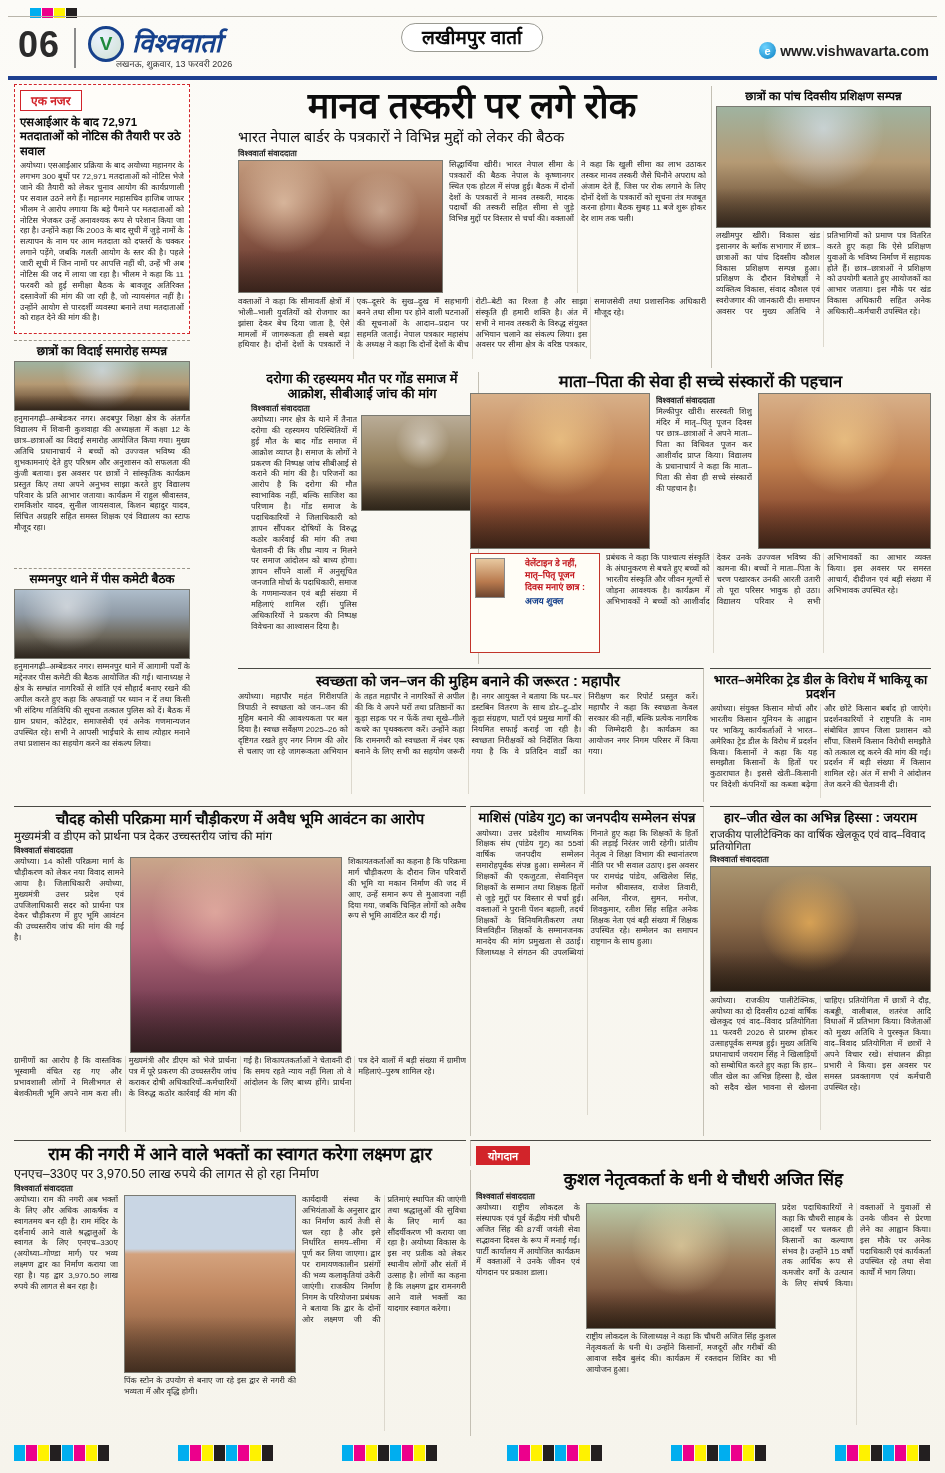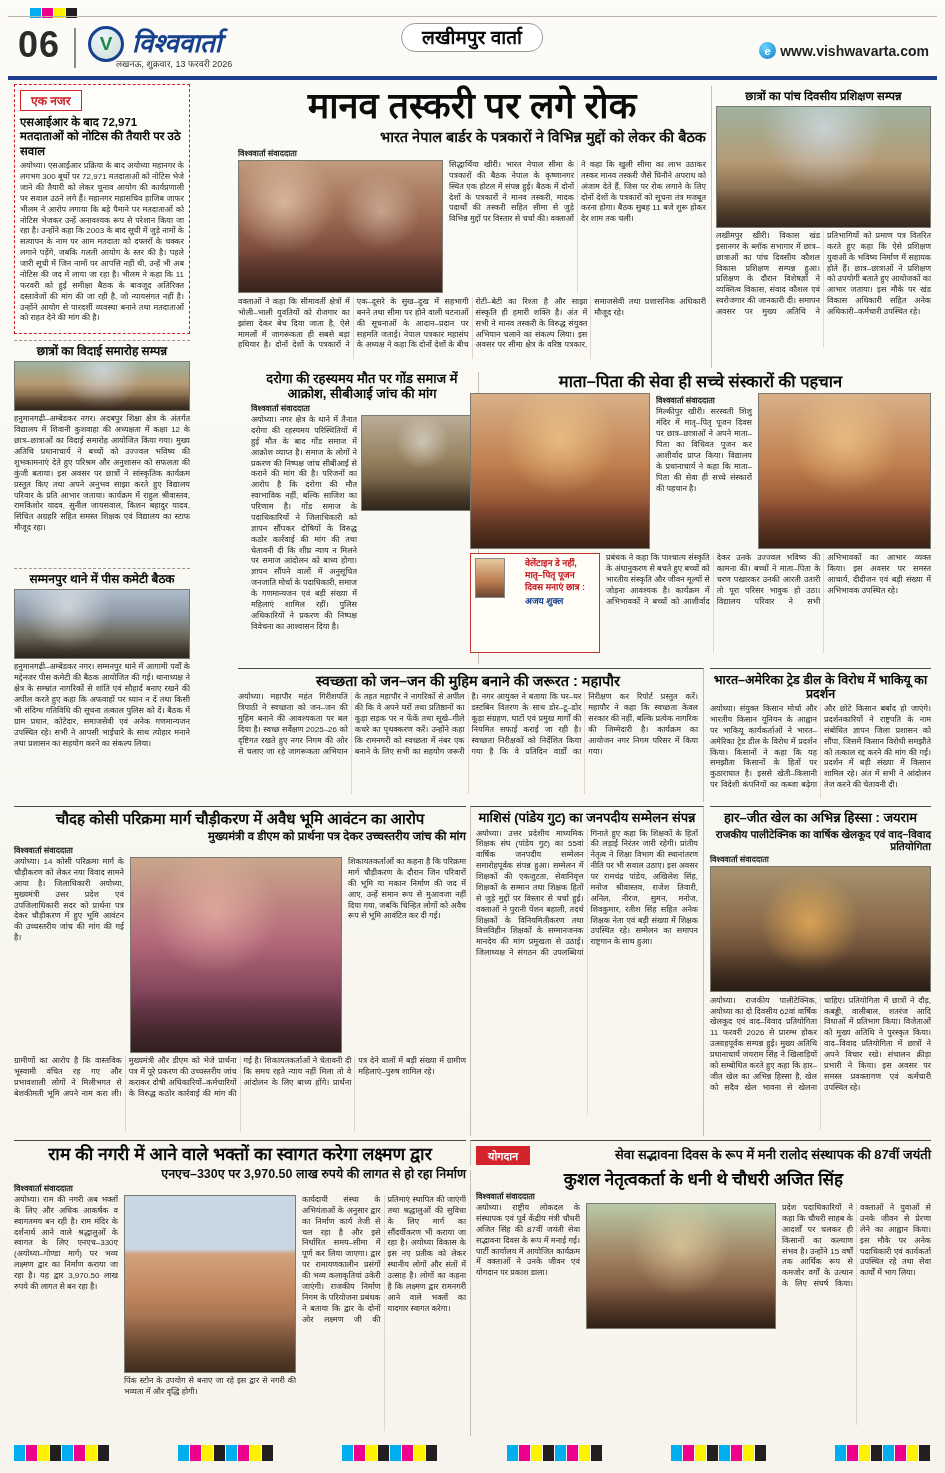--- a/index.html
+++ b/index.html
@@ -2,21 +2,21 @@
 <html><head>
 <meta charset="utf-8">
 <style>
   *{margin:0;padding:0;box-sizing:border-box}
   html,body{width:945px;height:1473px}
   body{position:relative;background:#e8e4da;font-family:"Liberation Sans","DejaVu Sans",sans-serif;color:#1a1a1a}
   .page{position:absolute;left:0;top:0;width:945px;height:1473px;background:linear-gradient(#fcfbf7,#f6f4ec);overflow:hidden}
   .abs{position:absolute}
   .headline{font-weight:bold;color:#0c0c0c;text-align:center;line-height:1.12}
   .headline.left{text-align:left}
-  .subhead{font-weight:bold;color:#111;text-align:right;line-height:1.15}
+  .subhead{font-weight:normal;color:#111;text-align:left;line-height:1.15}
   .byline{font-size:8px;font-weight:bold;color:#222;margin:1px 0 2px 0}
   .bodytxt{font-size:8px;line-height:1.36;text-align:justify;color:#1e1e1e;overflow:hidden}
   .c2{column-count:2;column-gap:7px;column-rule:1px solid #dcd8cd}
   .c3{column-count:3;column-gap:7px;column-rule:1px solid #dcd8cd}
   .c4{column-count:4;column-gap:7px;column-rule:1px solid #dcd8cd}
   .photo{border:1px solid #7a7a72;position:relative;overflow:hidden;flex:none}
   .photo::after{content:"";position:absolute;left:0;right:0;bottom:0;height:32%;background:linear-gradient(transparent,rgba(25,18,12,.5))}
   .ph-meeting{background:radial-gradient(circle at 22% 32%,rgba(255,232,205,.55),transparent 28%),radial-gradient(circle at 70% 38%,rgba(255,242,222,.4),transparent 24%),linear-gradient(180deg,#c29a7d,#9c6a52 42%,#7a4a3c 70%,#58342b)}
   .ph-group{background:radial-gradient(circle at 50% 18%,rgba(222,236,255,.6),transparent 42%),linear-gradient(180deg,#9fb3a0,#b59a74 46%,#7d6246 76%,#4f3d2d)}
   .ph-crowd{background:radial-gradient(circle at 30% 25%,rgba(255,255,255,.5),transparent 34%),linear-gradient(180deg,#aebdcb,#8f9aa5 36%,#6f6a5e 66%,#443c31)}
@@ -191,30 +191,30 @@
       <div style="width:172px">
         <div class="photo ph-arch" style="width:172px;height:178px"></div>
         <div class="bodytxt" style="height:54px;margin-top:3px">पिंक स्टोन के उपयोग से बनाए जा रहे इस द्वार से नगरी की भव्यता में और वृद्धि होगी।</div>
       </div>
       <div class="bodytxt c2" style="flex:1;height:236px">कार्यदायी संस्था के अभियंताओं के अनुसार द्वार का निर्माण कार्य तेजी से चल रहा है और इसे निर्धारित समय–सीमा में पूर्ण कर लिया जाएगा। द्वार पर रामायणकालीन प्रसंगों की भव्य कलाकृतियां उकेरी जाएंगी। राजकीय निर्माण निगम के परियोजना प्रबंधक ने बताया कि द्वार के दोनों ओर लक्ष्मण जी की प्रतिमाएं स्थापित की जाएंगी तथा श्रद्धालुओं की सुविधा के लिए मार्ग का सौंदर्यीकरण भी कराया जा रहा है। अयोध्या विकास के इस नए प्रतीक को लेकर स्थानीय लोगों और संतों में उत्साह है। लोगों का कहना है कि लक्ष्मण द्वार रामनगरी आने वाले भक्तों का यादगार स्वागत करेगा।</div>
     </div>
   </section>
 
   <section class="abs rule-top rule-left" style="left:470px;top:1140px;width:461px;height:26px;display:flex;align-items:center;gap:8px">
     <span class="tag-red-solid">योगदान</span>
-    <span class="subhead" style="font-size:13px;flex:1">सेवा सद्भावना दिवस के रूप में मनी रालोद संस्थापक की 87वीं जयंती</span>
   </section>
 
   <section class="abs rule-left" style="left:470px;top:1170px;width:461px;height:266px">
     <h2 class="headline" style="font-size:17px">कुशल नेतृत्वकर्ता के धनी थे चौधरी अजित सिंह</h2>
     <div class="byline">विश्ववार्ता संवाददाता</div>
     <div class="row" style="height:222px">
       <div class="bodytxt" style="width:104px;height:222px">अयोध्या। राष्ट्रीय लोकदल के संस्थापक एवं पूर्व केंद्रीय मंत्री चौधरी अजित सिंह की 87वीं जयंती सेवा सद्भावना दिवस के रूप में मनाई गई। पार्टी कार्यालय में आयोजित कार्यक्रम में वक्ताओं ने उनके जीवन एवं योगदान पर प्रकाश डाला।</div>
       <div style="width:190px">
         <div class="photo ph-stage" style="width:190px;height:126px"></div>
+        <div class="bodytxt" style="height:92px;margin-top:3px">राष्ट्रीय लोकदल के जिलाध्यक्ष ने कहा कि चौधरी अजित सिंह कुशल नेतृत्वकर्ता के धनी थे। उन्होंने किसानों, मजदूरों और गरीबों की आवाज सदैव बुलंद की। कार्यक्रम में रक्तदान शिविर का भी आयोजन हुआ।</div>
       </div>
       <div class="bodytxt c2" style="flex:1;height:222px">प्रदेश पदाधिकारियों ने कहा कि चौधरी साहब के आदर्शों पर चलकर ही किसानों का कल्याण संभव है। उन्होंने 15 वर्षों तक आर्थिक रूप से कमजोर वर्गों के उत्थान के लिए संघर्ष किया। वक्ताओं ने युवाओं से उनके जीवन से प्रेरणा लेने का आह्वान किया। इस मौके पर अनेक पदाधिकारी एवं कार्यकर्ता उपस्थित रहे तथा सेवा कार्यों में भाग लिया।</div>
     </div>
   </section>
 
   <div class="abs cbar" style="left:14px;top:1444px;width:917px;height:18px">
       <div class="cbar-group">
         <span class="chip" style="background: rgb(0, 174, 239);"></span>
         <span class="chip" style="background: rgb(236, 0, 140);"></span>
         <span class="chip" style="background: rgb(255, 242, 0);"></span>

